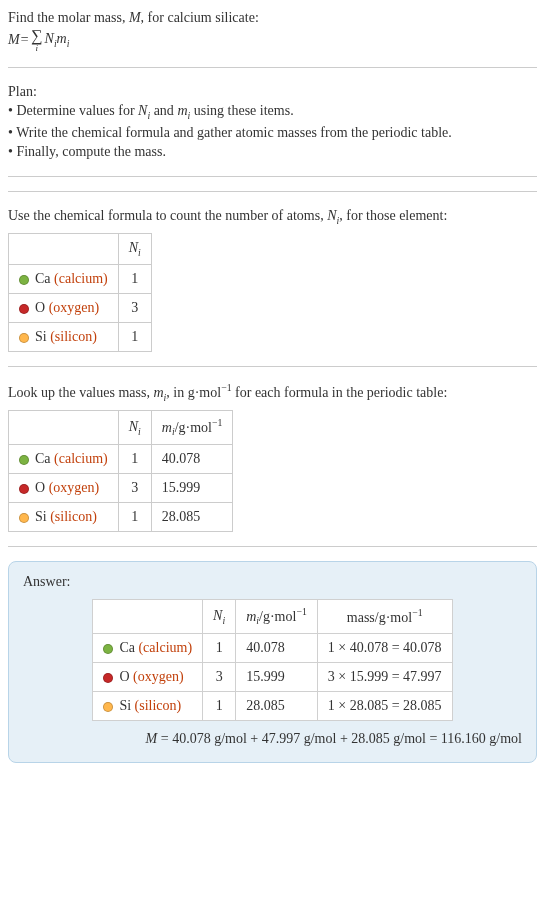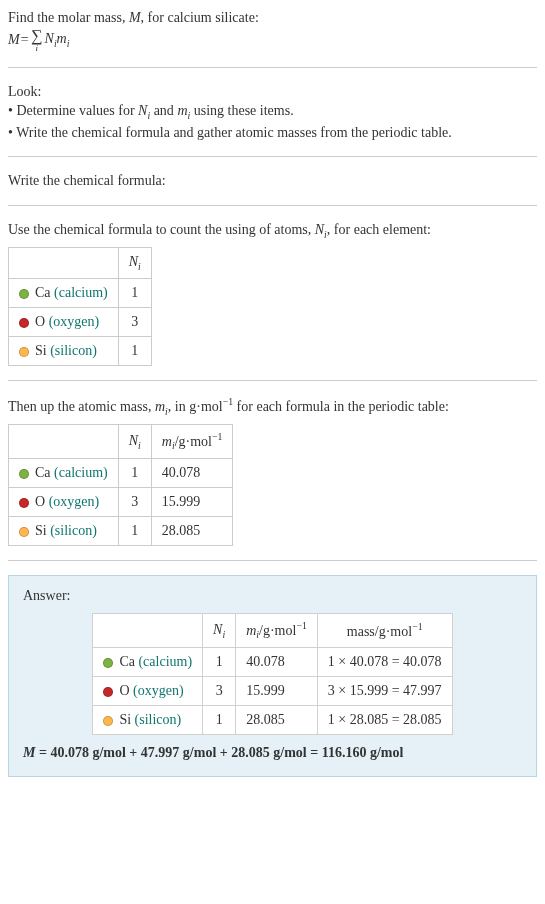--- a/index.html
+++ b/index.html
@@ -73,48 +73,47 @@
       height: 10px;
       border-radius: 50%;
       margin-right: 6px;
       vertical-align: middle;
       border: 1px solid rgba(0,0,0,0.2);
     }
     .dot-ca { background: #7cb342; }
     .dot-o { background: #c62828; }
     .dot-si { background: #ffb74d; }
     .element-label {
-      color: #0f766e;
+      color: #c2410c;
       text-align: center;
     }
     .center {
       text-align: center;
     }
     .answer-box {
       background: #e6f0f7;
       border: 1px solid #b8d4e8;
-      border-radius: 0;
+      border-radius: 8px;
       padding: 10px 14px 14px 14px;
       margin-top: 8px;
     }
     .answer-box table {
       background: #fff;
       margin: 8px auto;
     }
     .answer-box th, .answer-box td {
       border: 1px solid #d0d0d0;
     }
     .answer-title {
       margin-bottom: 4px;
     }
     .final-eq {
-      text-align: left;
+      text-align: right;
       font-style: italic;
       margin-top: 4px;
-      font-weight: bold;
     }
     .nowrap {
       white-space: nowrap;
     }
     p {
       line-height: 1.4;
     }
     .compute-text {
       margin-bottom: 4px;
     }
@@ -137,38 +136,38 @@
       <span>
         <span>N</span><span class="sub">i</span><span>m</span><span class="sub">i</span>
       </span>
     </span>
   </p>
 </div>
 
 <hr>
 
 <div class="section">
-  <p>Look:</p>
+  <p>Plan:</p>
   <p>
     <span>• Determine values for </span><span class="formula"><span>N</span><span class="sub">i</span></span><span> and </span><span class="formula"><span>m</span><span class="sub">i</span></span><span> using these items.</span>
   </p>
   <p>• Write the chemical formula and gather atomic masses from the periodic table.</p>
-</div>
-
-<hr>
-
-<div class="section">
-  <p>Write the chemical formula:</p>
-</div>
-
-<hr>
-
-<div class="section">
-  <p>
-    <span>Use the chemical formula to count the using of atoms, </span><span class="formula"><span>N</span><span class="sub">i</span></span><span>, for each element:</span>
+  <p>• Finally, compute the mass.</p>
+</div>
+
+<hr>
+
+<div class="section">
+</div>
+
+<hr>
+
+<div class="section">
+  <p>
+    <span>Use the chemical formula to count the number of atoms, </span><span class="formula"><span>N</span><span class="sub">i</span></span><span>, for those element:</span>
   </p>
   <table>
     <tbody>
         <tr>
       <th></th>
       <th class="formula center"><span>N</span><span class="sub">i</span></th>
     </tr>
     <tr>
       <td><span class="dot dot-ca"></span><span>Ca</span> <span class="element-label">(calcium)</span></td>
       <td class="center">1</td>
@@ -182,21 +181,21 @@
       <td class="center">1</td>
     </tr>
   </tbody>
     </table>
 </div>
 
 <hr>
 
 <div class="section">
   <p>
-    <span>Then up the atomic mass, </span><span class="formula"><span>m</span><span class="sub">i</span></span><span>, in g·mol</span><span class="sup">−1</span><span> for each formula in the periodic table:</span>
+    <span>Look up the values mass, </span><span class="formula"><span>m</span><span class="sub">i</span></span><span>, in g·mol</span><span class="sup">−1</span><span> for each formula in the periodic table:</span>
   </p>
   <table>
     <tbody>
         <tr>
       <th></th>
       <th class="formula center"><span>N</span><span class="sub">i</span></th>
       <th class="formula"><span>m</span><span class="sub">i</span><span style="font-style:normal">/g·mol</span><span class="sup" style="font-style:normal">−1</span></th>
     </tr>
     <tr>
       <td><span class="dot dot-ca"></span><span>Ca</span> <span class="element-label">(calcium)</span></td>

